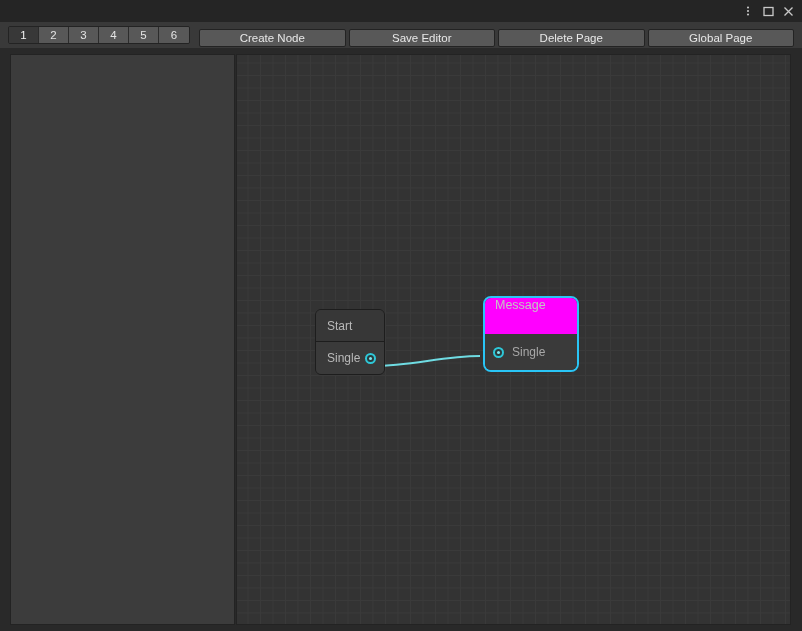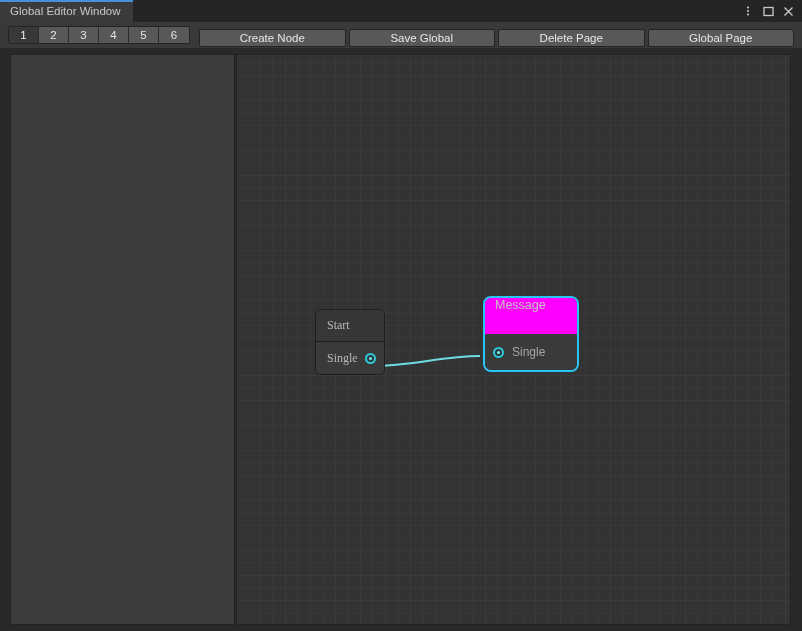--- a/index.html
+++ b/index.html
@@ -170,21 +170,20 @@
     position: absolute;
     border-radius: 6px;
     overflow: hidden;
   }
 
   .node-start {
     left: 78px; top: 254px;
     width: 70px;
     background: #333333;
     border: 1px solid #1d1d1d;
-    font-family: Liberation Serif, serif;
   }
   .node-start .node-header {
     height: 32px;
     display: flex;
     align-items: center;
     padding-left: 11px;
     color: #b9b9b9;
     font-size: 12px;
     border-bottom: 1px solid #1d1d1d;
     background: #373737;
@@ -247,23 +246,20 @@
     border-radius: 50%;
     background: #7ce8f0;
   }
 </style>
 </head>
 <body>
 
 <div id="app">
 
   <div class="titlebar">
-    <div class="tab">
-      <span>Global Editor Window</span>
-    </div>
     <div class="titlebar-spacer"></div>
     <div class="win-controls">
       <div class="win-btn">
         <svg width="12" height="14" viewBox="0 0 12 14">
           <circle cx="6" cy="3.5" r="1.05" fill="#c9c9c9"></circle>
           <circle cx="6" cy="7" r="1.05" fill="#c9c9c9"></circle>
           <circle cx="6" cy="10.5" r="1.05" fill="#c9c9c9"></circle>
         </svg>
       </div>
       <div class="win-btn">
@@ -282,21 +278,21 @@
   <div class="toolbar">
     <div class="numgroup">
       <div class="numbtn active">1</div>
       <div class="numbtn">2</div>
       <div class="numbtn">3</div>
       <div class="numbtn">4</div>
       <div class="numbtn">5</div>
       <div class="numbtn">6</div>
     </div>
     <div class="tbtn">Create Node</div>
-    <div class="tbtn">Save Global</div>
+    <div class="tbtn">Save Editor</div>
     <div class="tbtn">Delete Page</div>
     <div class="tbtn">Global Page</div>
   </div>
 
   <div class="body">
 
     <div class="left-panel"></div>
 
     <div class="graph-panel">
       <div class="grid"></div>

